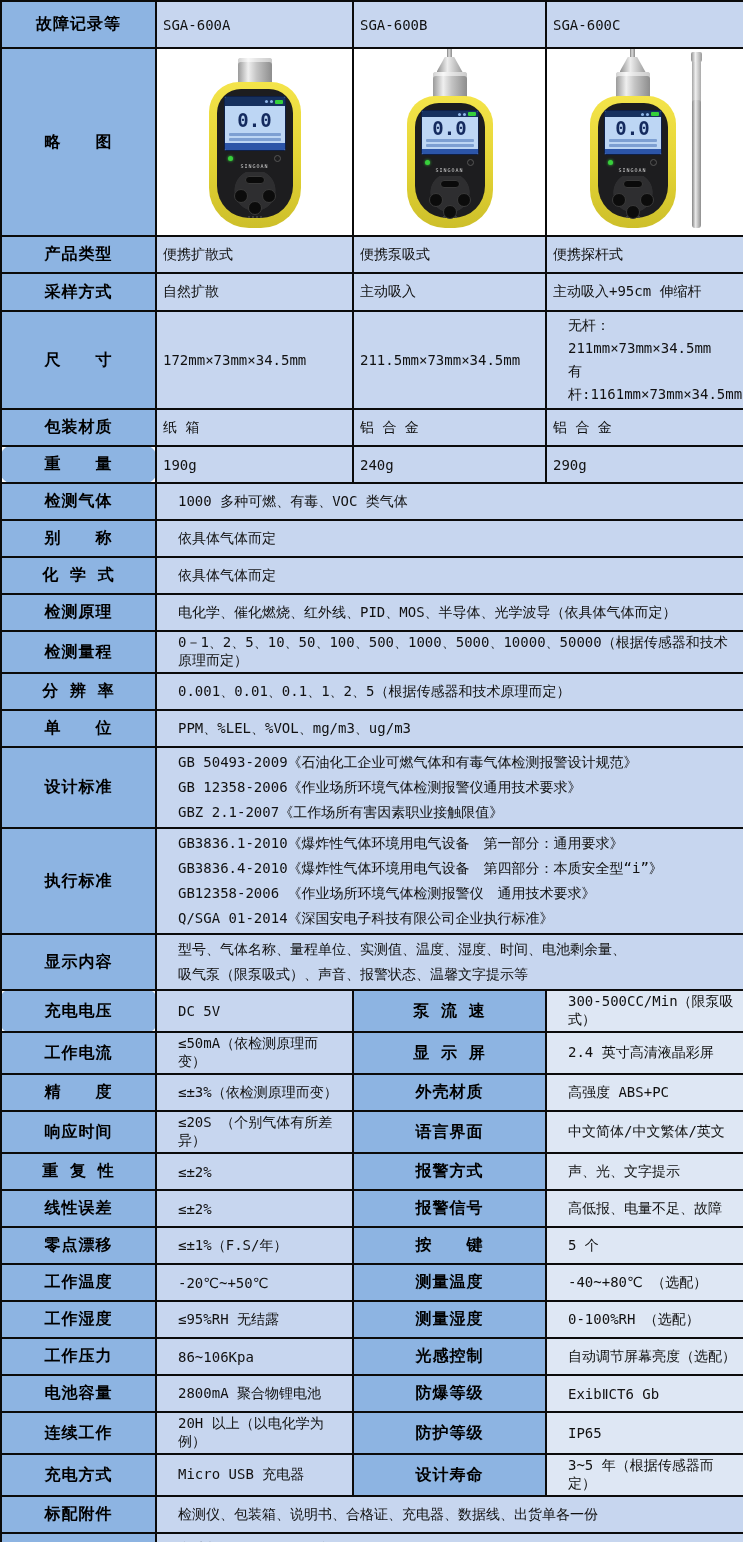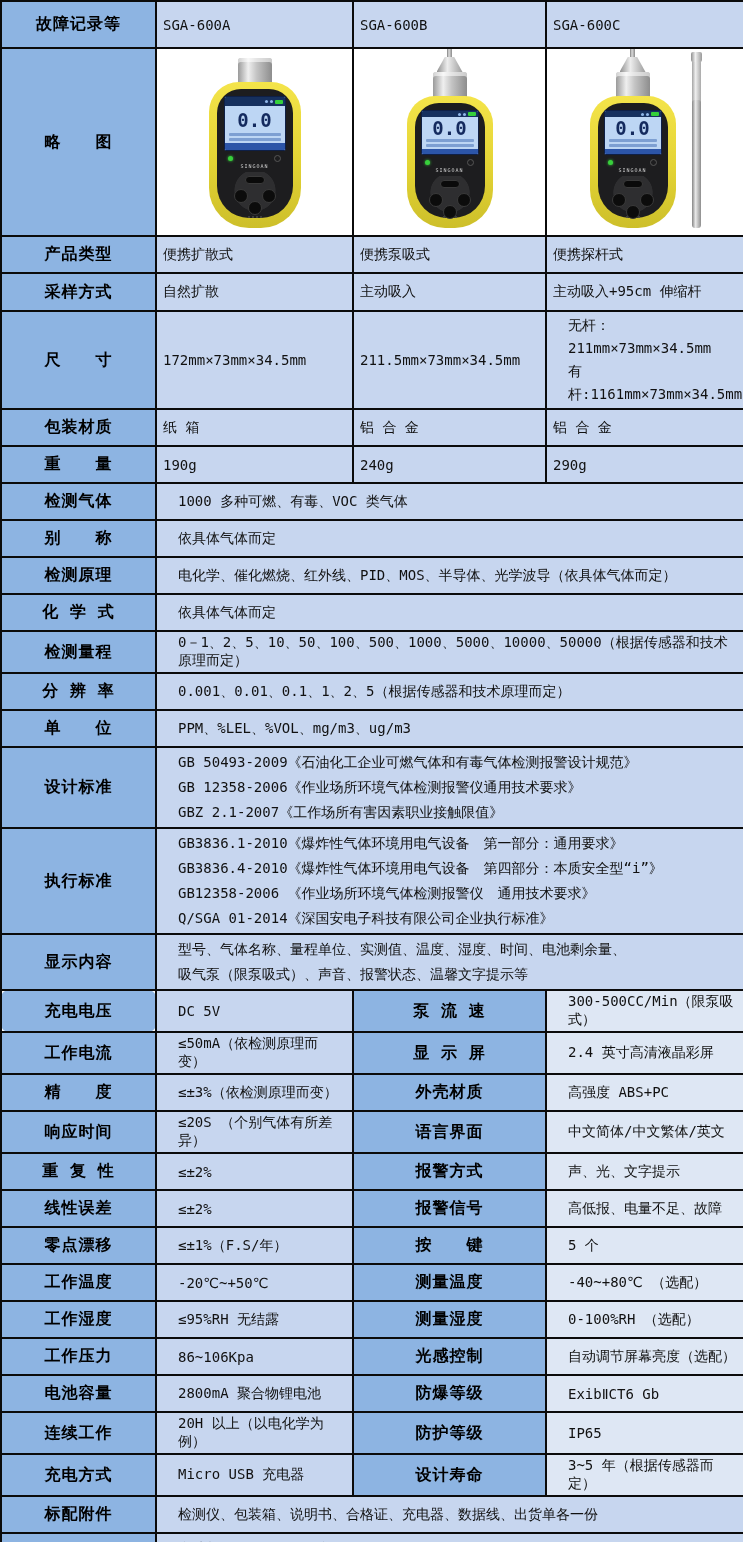--- a/index.html
+++ b/index.html
@@ -231,40 +231,40 @@
           <td class="val left dim-lines">无杆：211mm×73mm×34.5mm
 有杆:1161mm×73mm×34.5mm</td>
         </tr>
         <tr>
           <td class="lab" style="height: 37px;">包装材质</td>
           <td class="val center">纸 箱</td>
           <td class="val center">铝 合 金</td>
           <td class="val center">铝 合 金</td>
         </tr>
         <tr>
-          <td class="lab" style="height: 37px;">重　　量</td>
+          <td class="lab" style="height: 37px; border-radius: 10px;">重　　量</td>
           <td class="val center">190g</td>
           <td class="val center">240g</td>
           <td class="val center">290g</td>
         </tr>
         <tr>
           <td class="lab" style="height: 37px;">检测气体</td>
           <td class="val left" colspan="3">1000 多种可燃、有毒、VOC 类气体</td>
         </tr>
         <tr>
           <td class="lab" style="height: 37px;">别　　称</td>
           <td class="val left" colspan="3">依具体气体而定</td>
         </tr>
         <tr>
+          <td class="lab" style="height: 37px;">化 学 式</td>
+          <td class="val left" colspan="3">依具体气体而定</td>
+        </tr>
+        <tr>
           <td class="lab" style="height: 37px;">检测原理</td>
           <td class="val left" colspan="3">电化学、催化燃烧、红外线、PID、MOS、半导体、光学波导（依具体气体而定）</td>
-        </tr>
-        <tr>
-          <td class="lab" style="height: 37px;">化 学 式</td>
-          <td class="val left" colspan="3">依具体气体而定</td>
         </tr>
         <tr>
           <td class="lab" style="height: 37px;">检测量程</td>
           <td class="val left" colspan="3">0－1、2、5、10、50、100、500、1000、5000、10000、50000（根据传感器和技术原理而定）</td>
         </tr>
         <tr>
           <td class="lab" style="height: 37px;">分 辨 率</td>
           <td class="val left" colspan="3">0.001、0.01、0.1、1、2、5（根据传感器和技术原理而定）</td>
         </tr>
         <tr>

